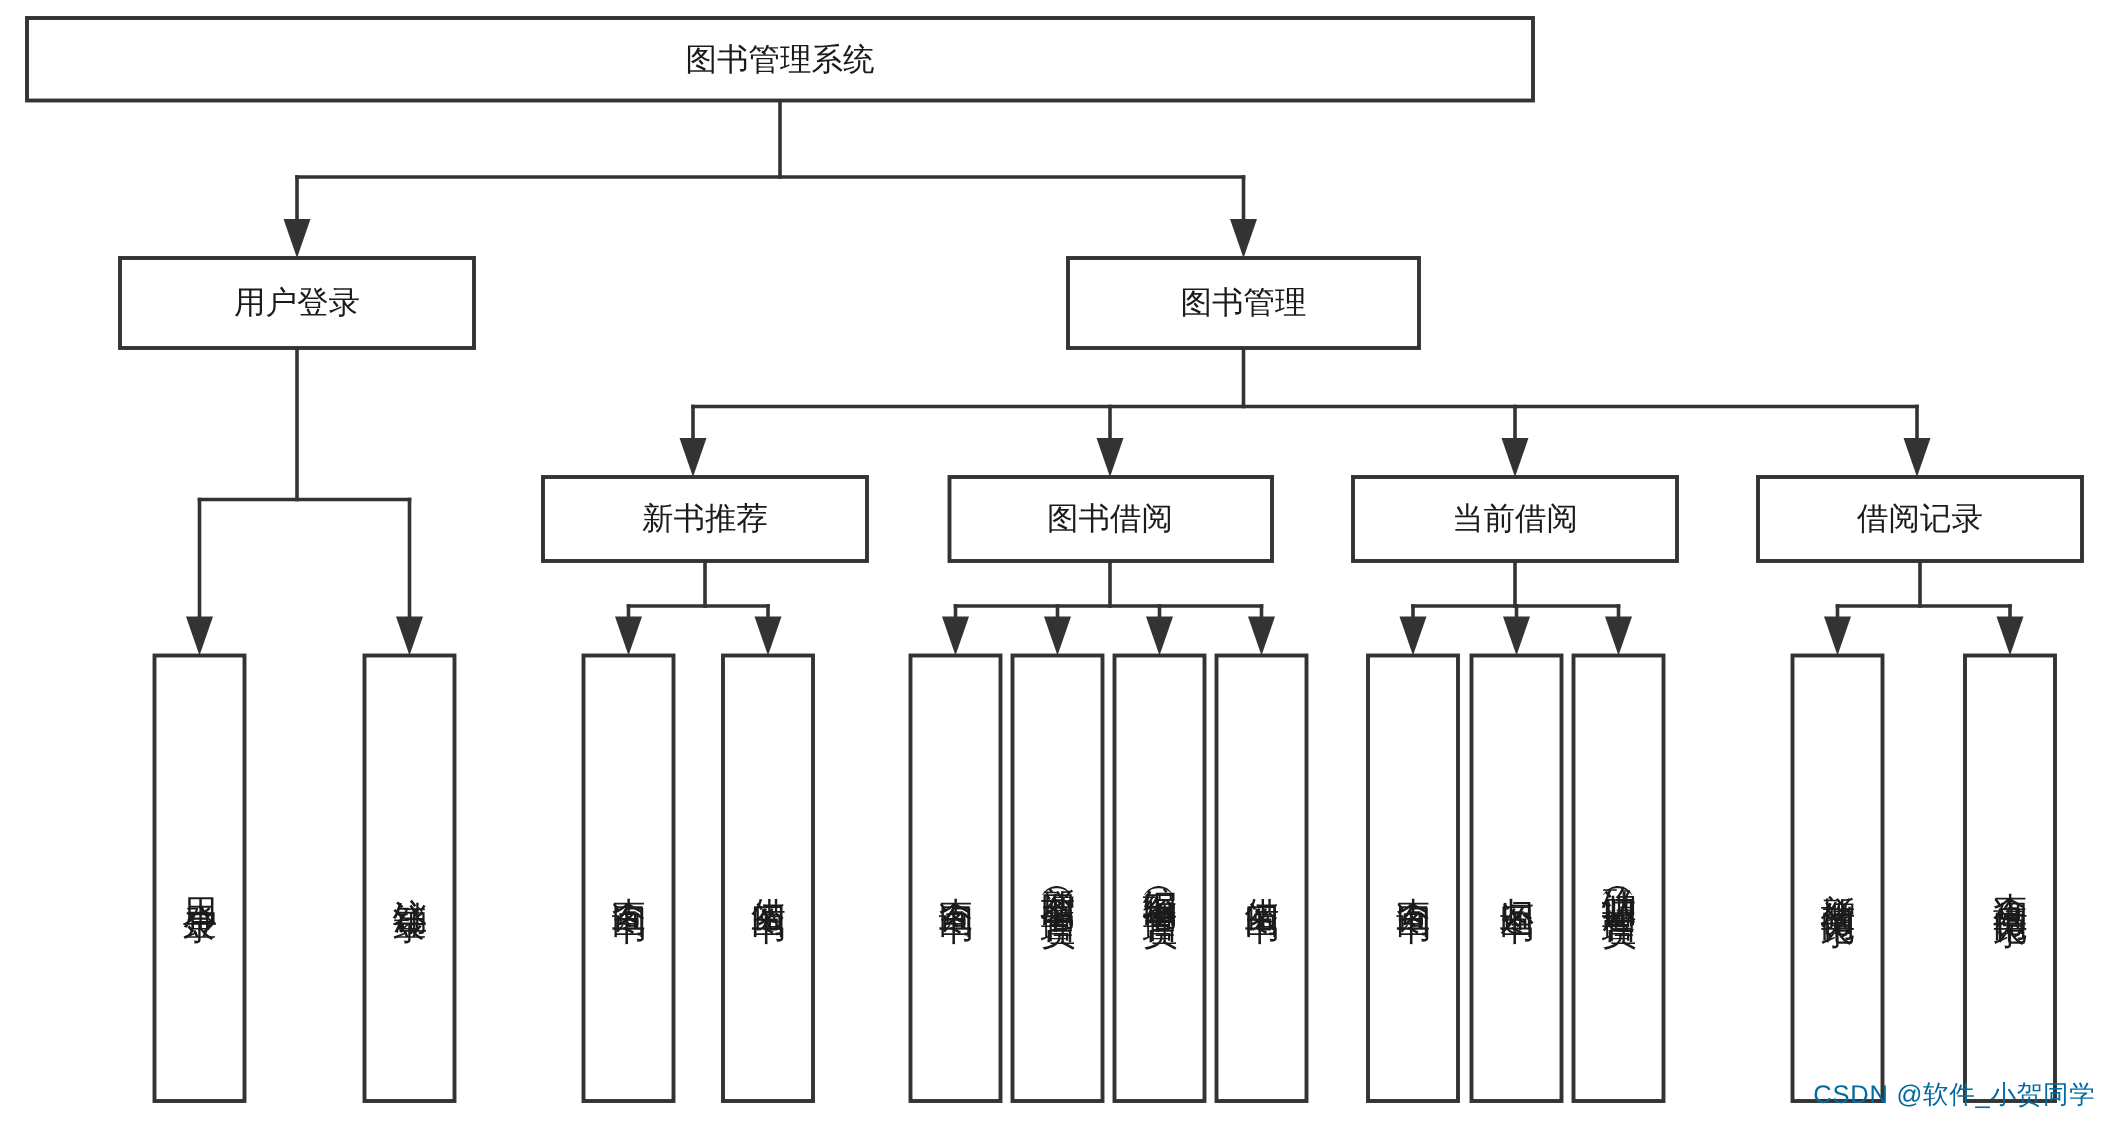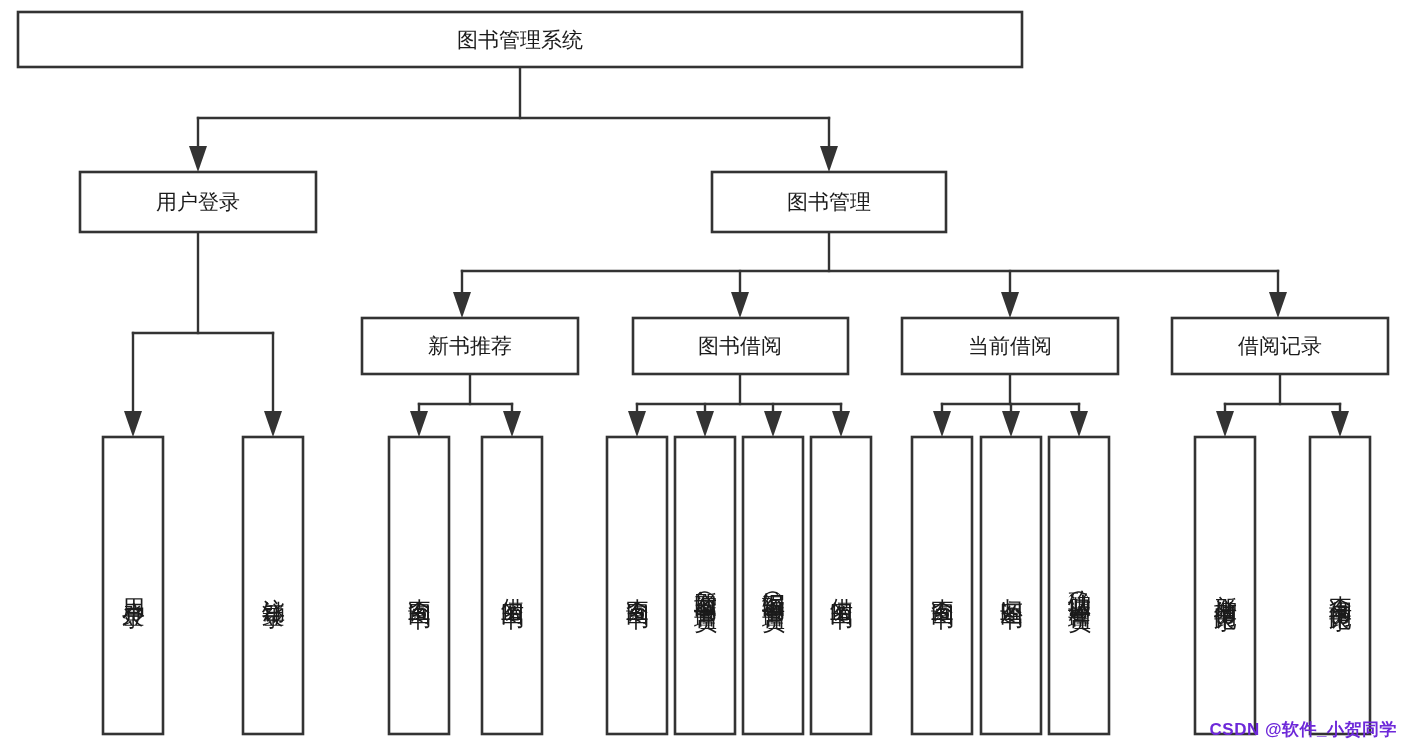--- a/index.html
+++ b/index.html
@@ -61,24 +61,23 @@
     justify-content: center;
     white-space: nowrap;
     pointer-events: none;
   }
   .watermark {
     position: absolute;
     right: 8px;
     bottom: 6px;
     font-family: "Liberation Sans", "DejaVu Sans", sans-serif;
     font-size: 17px;
-    color: #6d28d9;
+    color: #0369a1;
     letter-spacing: 0.5px;
     white-space: nowrap;
-    font-weight: bold;
   }
 </style>
 </head>
 <body>
 
 <div id="diagram-root">
 
   <svg id="flow-svg" viewBox="0 0 1405 747">
 
     <g>

